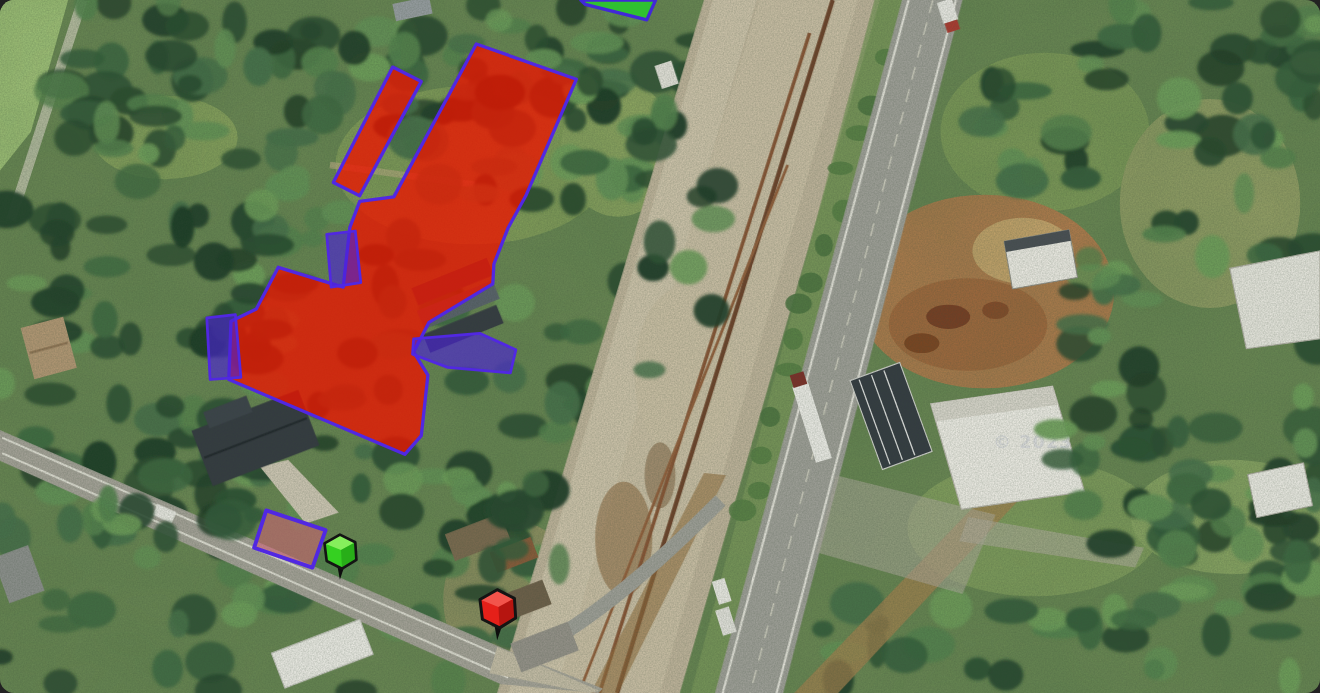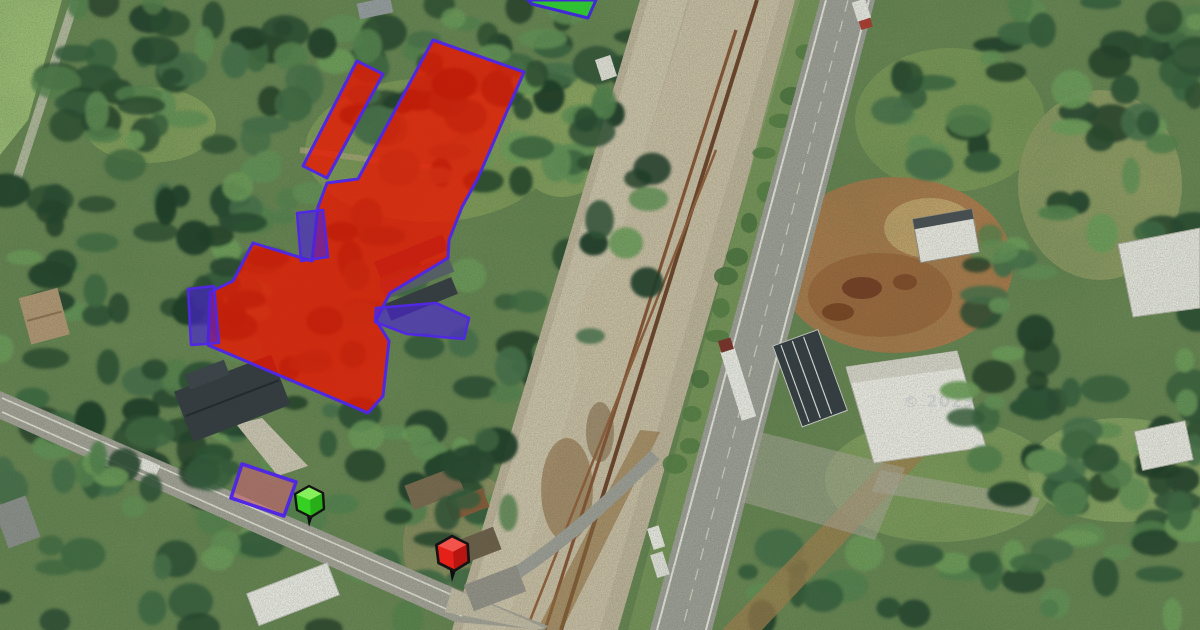--- a/index.html
+++ b/index.html
@@ -1,17 +1,17 @@
 <!DOCTYPE html>
 <html><head>
 <meta charset="utf-8">
 <style>
   html,body{margin:0;padding:0;background:#222;}
   .stage{position:relative;width:1200px;height:630px;overflow:hidden;
-         font-family:"Liberation Sans",sans-serif;}
+         font-family:"Liberation Sans",sans-serif;border-radius:13px;}
   .stage svg{position:absolute;left:0;top:0;width:1200px;height:630px;display:block;}
   #watermark{font-family:"DejaVu Sans","Liberation Sans",sans-serif;font-weight:700;
              font-size:16px;letter-spacing:1px;}
 </style>
 </head>
 <body>
 
 <div class="stage">
 
   <svg id="base" viewBox="0 0 1200 630">

